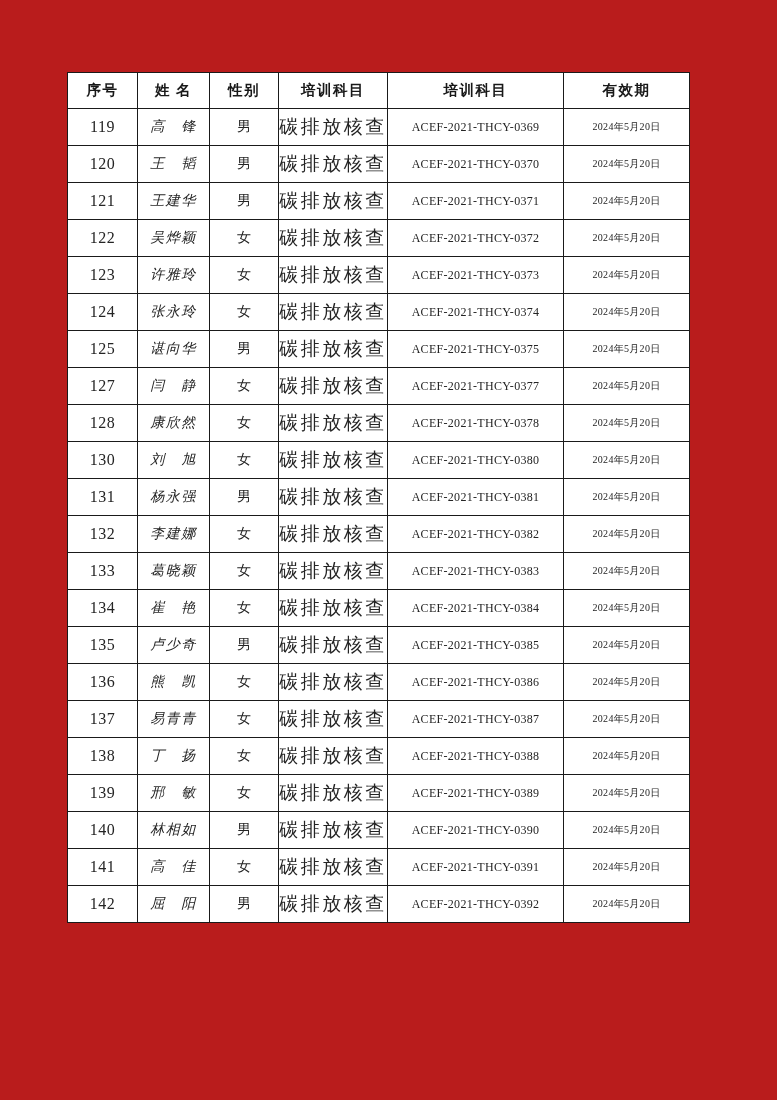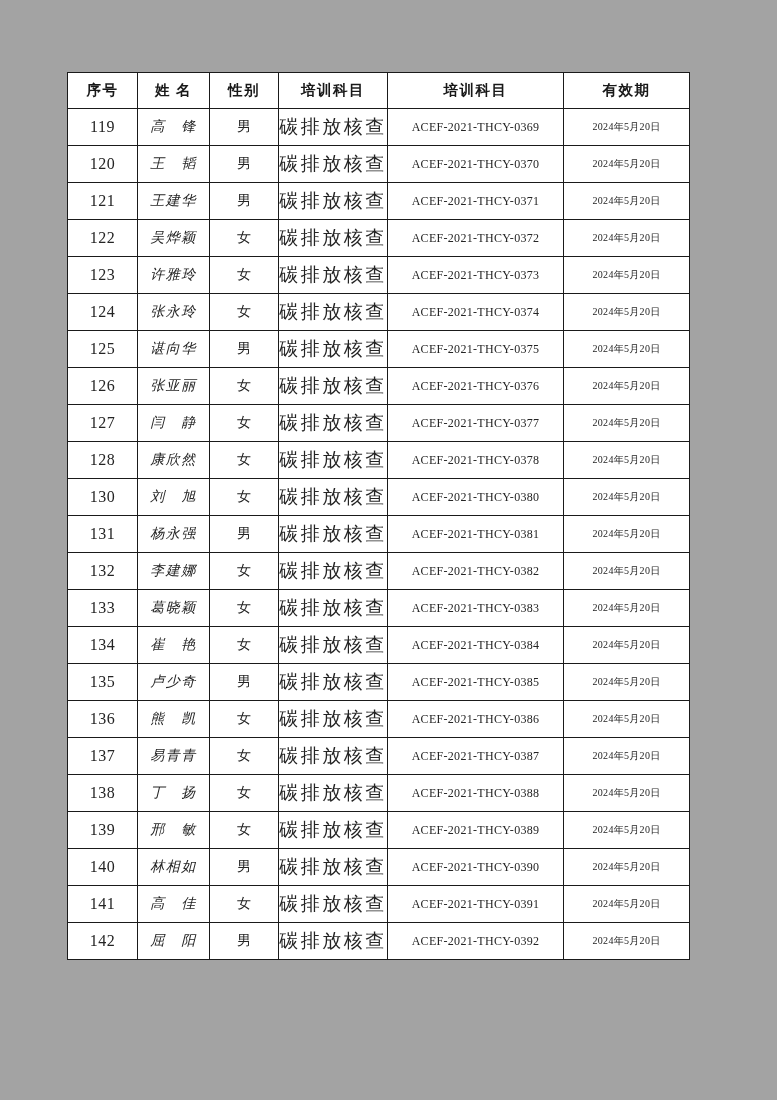--- a/index.html
+++ b/index.html
@@ -11,21 +11,21 @@
     height: 1100px;
     background: #ffffff;
     position: relative;
     font-family: "Liberation Serif", "DejaVu Serif", serif;
     color: #1f1f1f;
     overflow: hidden;
   }
   .page {
     position: absolute;
     inset: 0;
-    background: #a3a3a3;
+    background: #b91c1c;
   }
   table.cert-table {
     position: absolute;
     left: 67px;
     top: 72px;
     width: 622px;
     border-collapse: collapse;
     table-layout: fixed;
     background: #ffffff;
   }
@@ -155,28 +155,20 @@
 
   <tr>
     <td class="c-index">125</td>
     <td class="c-name">谌向华</td>
     <td class="c-gender">男</td>
     <td class="c-subject">碳排放核查</td>
     <td class="c-cert">ACEF-2021-THCY-0375</td>
     <td class="c-validity">2024年5月20日</td>
   </tr>
 
-  <tr>
-    <td class="c-index">126</td>
-    <td class="c-name">张亚丽</td>
-    <td class="c-gender">女</td>
-    <td class="c-subject">碳排放核查</td>
-    <td class="c-cert">ACEF-2021-THCY-0376</td>
-    <td class="c-validity">2024年5月20日</td>
-  </tr>
 
   <tr>
     <td class="c-index">127</td>
     <td class="c-name">闫　静</td>
     <td class="c-gender">女</td>
     <td class="c-subject">碳排放核查</td>
     <td class="c-cert">ACEF-2021-THCY-0377</td>
     <td class="c-validity">2024年5月20日</td>
   </tr>
 

